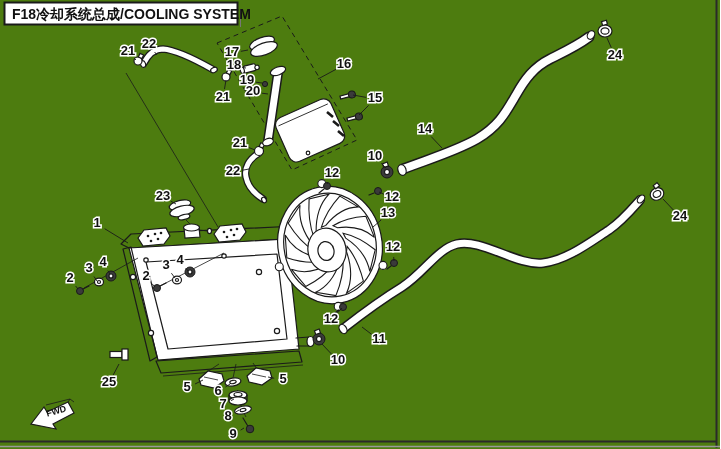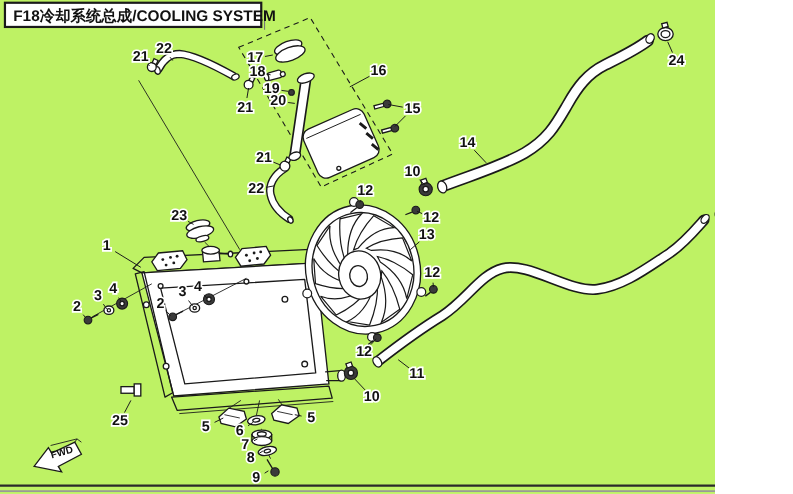--- a/index.html
+++ b/index.html
@@ -1,16 +1,16 @@
 <!DOCTYPE html>
 <html><head>
 <meta charset="utf-8">
 <style>
   html,body{margin:0;padding:0;background:#fff;}
-  #stage{position:relative;width:650px;height:449px;background:#bef264;overflow:hidden;
+  #stage{position:relative;width:720px;height:449px;background:#4d7c0f;overflow:hidden;
          font-family:"Liberation Sans","DejaVu Sans",sans-serif;}
   svg{display:block;}
   .ln{stroke:#1a1a1a;fill:none;stroke-width:1.2;stroke-linecap:round;stroke-linejoin:round;}
   .thin{stroke:#1a1a1a;fill:none;stroke-width:0.8;}
   .fillw{fill:#ffffff;stroke:#1a1a1a;stroke-width:1.2;}
   .filld{fill:#3a3a3a;stroke:#1a1a1a;stroke-width:1;}
   .tube-o{stroke:#1a1a1a;fill:none;stroke-linecap:round;stroke-linejoin:round;}
   .tube-i{stroke:#ffffff;fill:none;stroke-linecap:round;stroke-linejoin:round;}
   .leader{stroke:#1a1a1a;stroke-width:0.9;fill:none;}
   .callout{font:bold 13px "Liberation Sans","DejaVu Sans",sans-serif;fill:#111;

